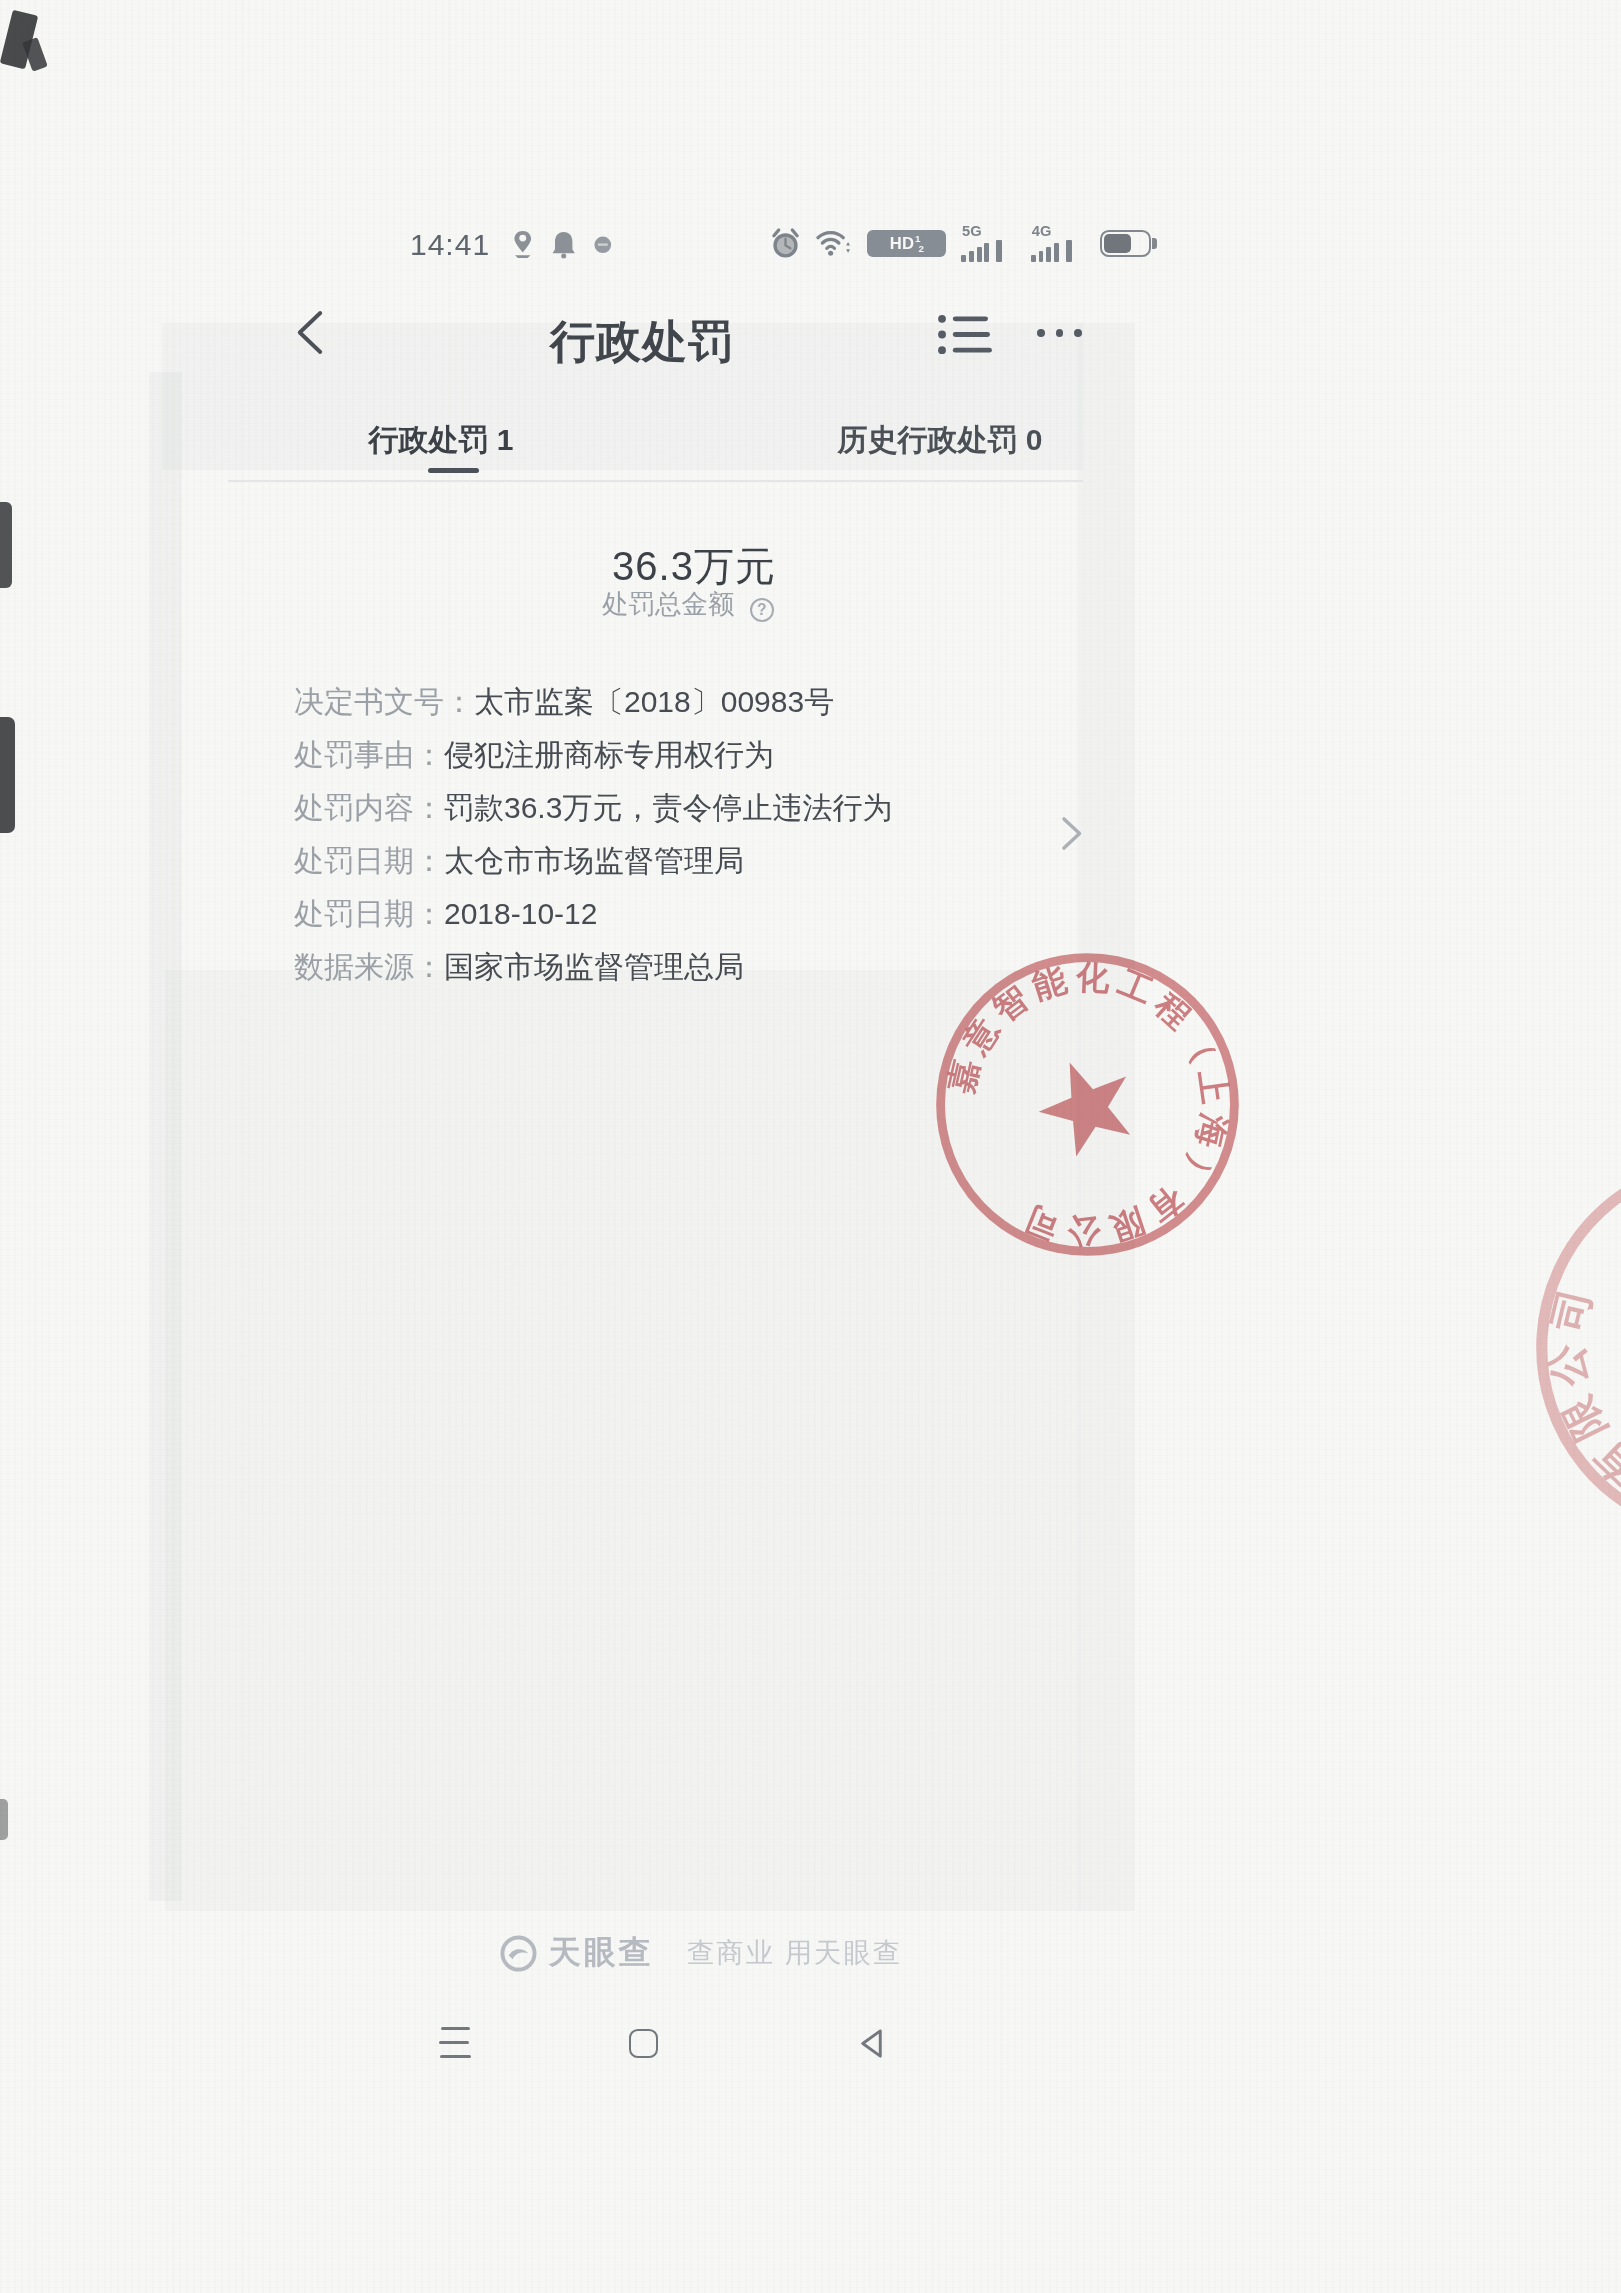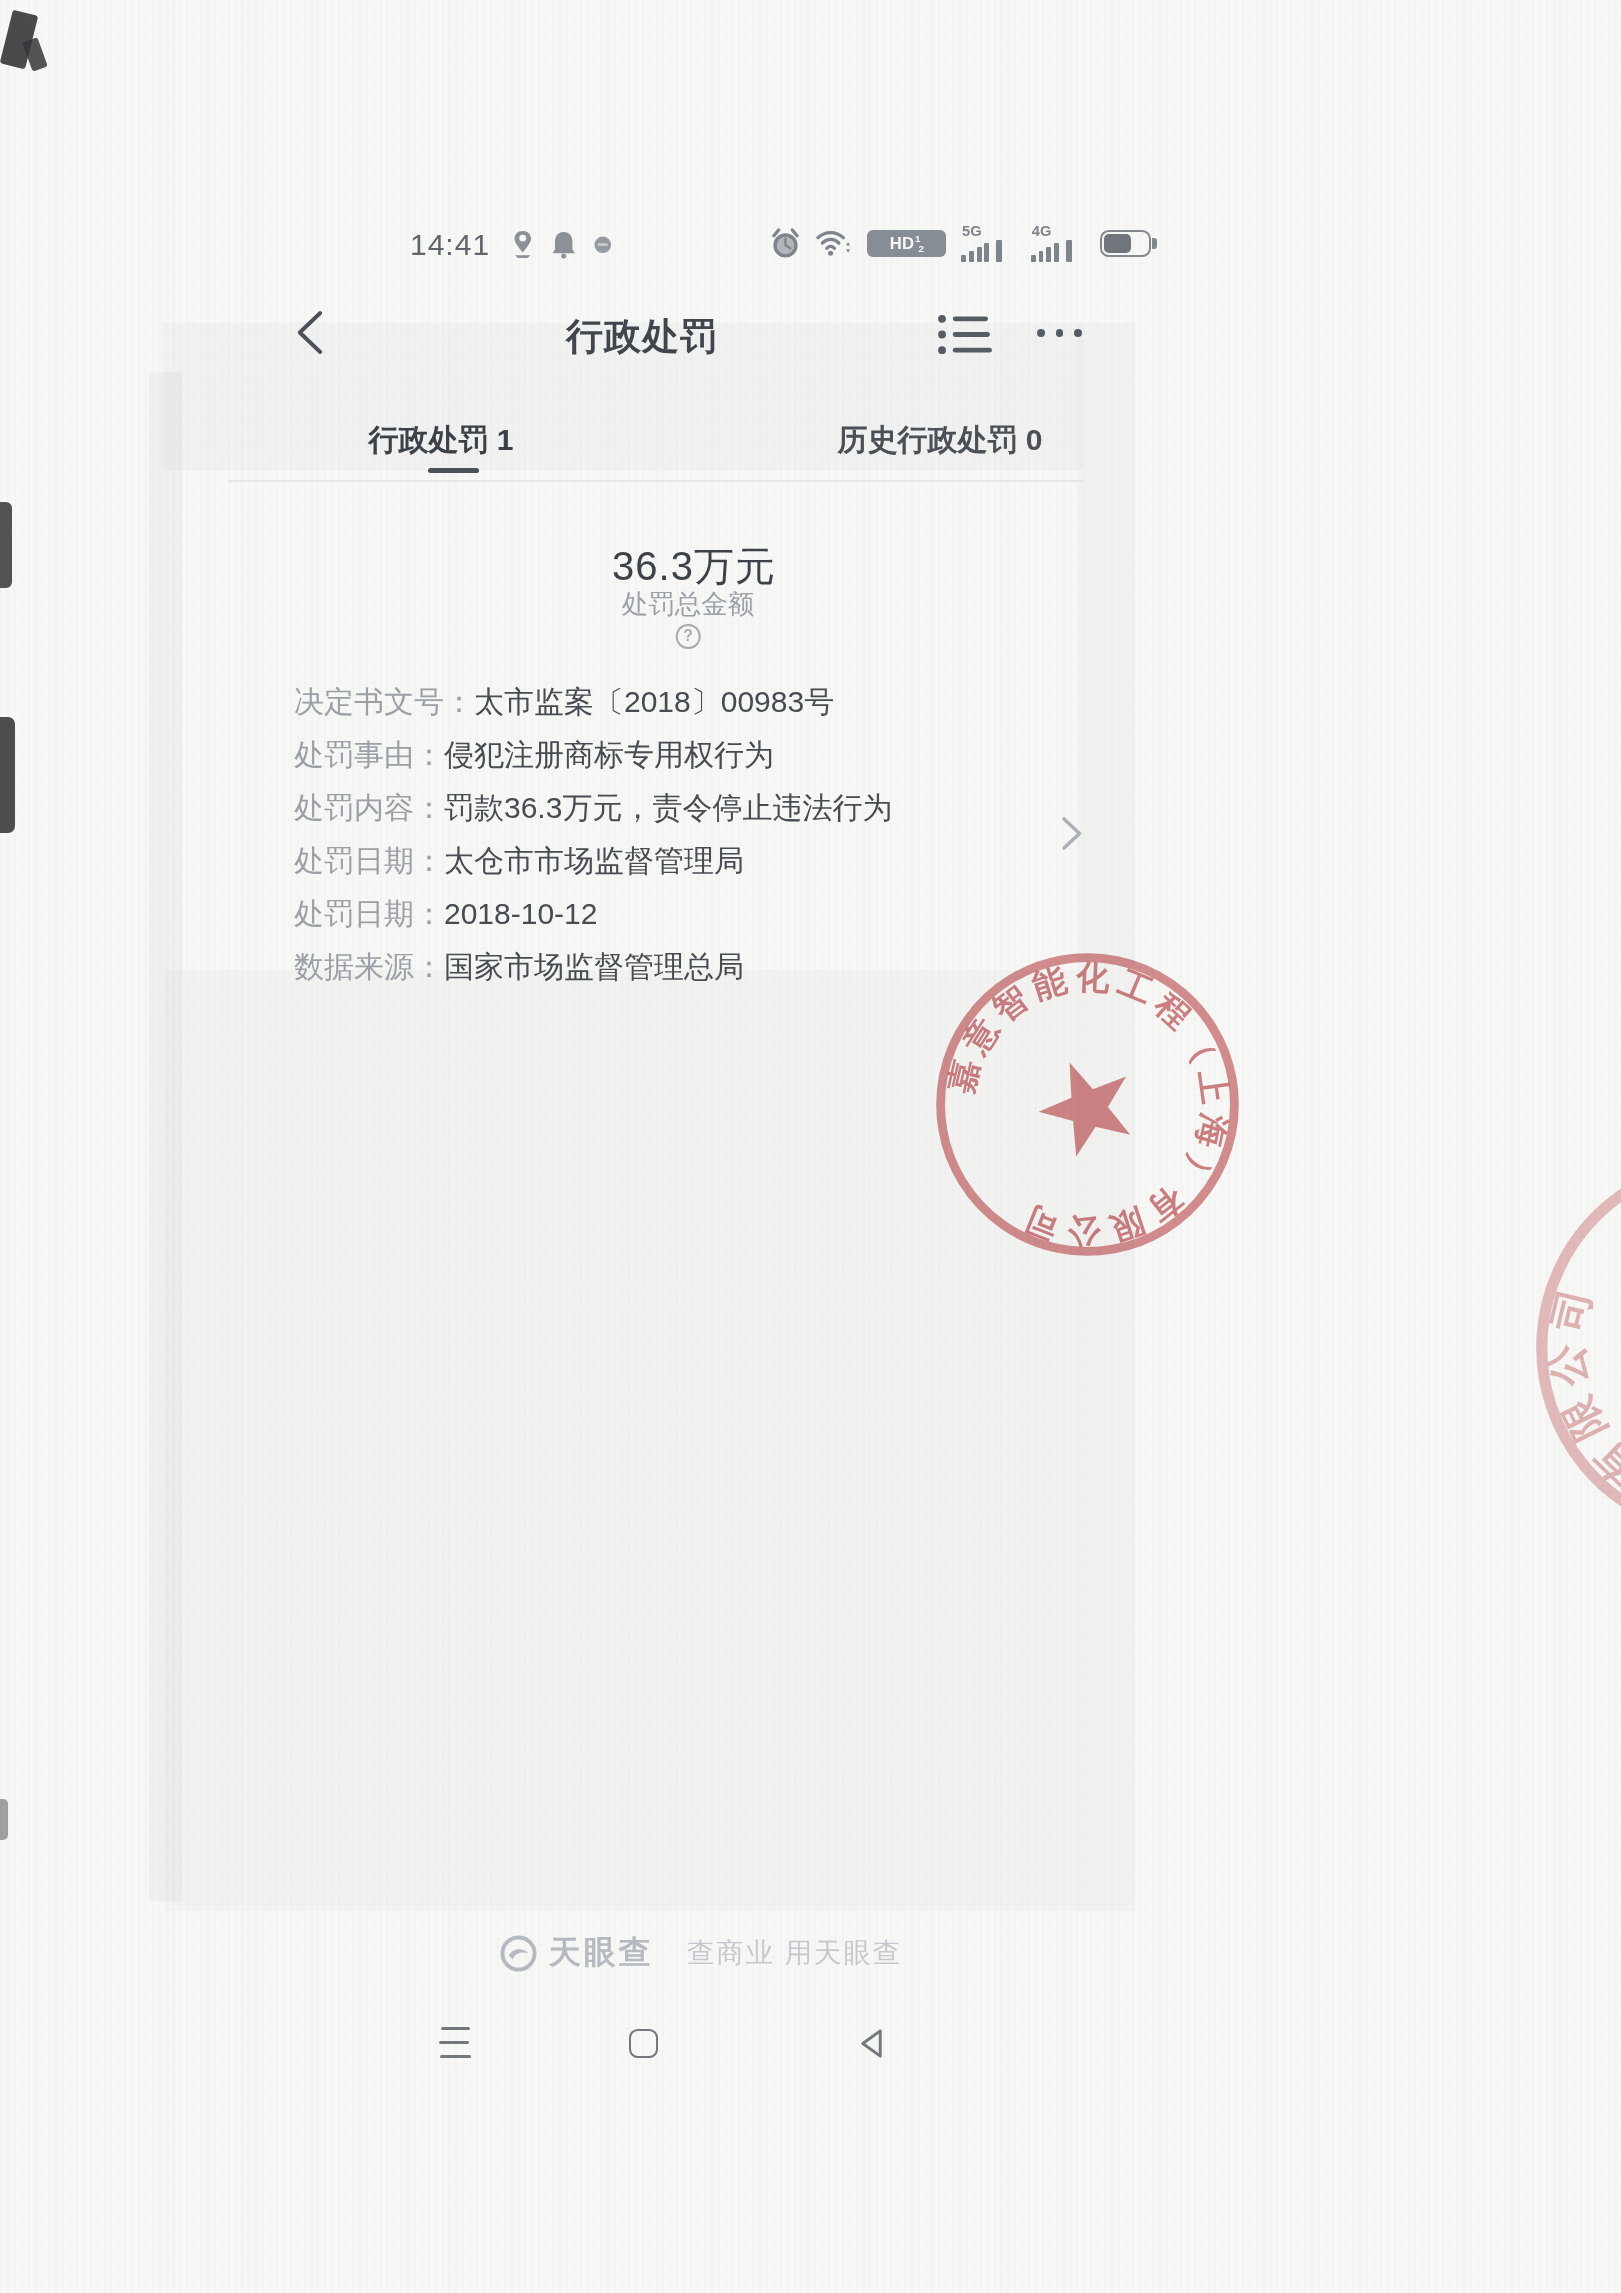--- a/index.html
+++ b/index.html
@@ -40,35 +40,35 @@
   .sig{display:flex;flex-direction:column;align-items:flex-start;width:55px;}
   .sig-label{font-size:14.7px;font-weight:bold;line-height:12.7px;color:#7e848b;margin-left:1px;}
   .sig-bars{display:flex;align-items:flex-end;gap:2.9px;height:21.6px;margin-top:2px;}
   .sig-bars i{display:block;width:4.9px;background:#7e848b;border-radius:1px;}
   .battery{width:51px;height:26.5px;border:2.9px solid #82888e;border-radius:8.8px;position:relative;box-sizing:border-box;}
   .battery::after{content:"";position:absolute;right:-7.8px;top:5.9px;width:4.9px;height:10.8px;background:#82888e;border-radius:0 2.9px 2.9px 0;}
   .battery-fill{position:absolute;left:2px;top:2px;bottom:2px;width:56%;background:#70767c;border-radius:4.9px;}
 
   
   .hdr-back{position:absolute;left:290px;top:308px;width:39px;height:49px;}
-  .hdr-title{position:absolute;left:642px;top:312px;transform:translateX(-50%);font-size:37px;font-weight:600;color:#41464c;white-space:nowrap;letter-spacing:1px;}
+  .hdr-title{position:absolute;left:642px;top:312px;transform:translateX(-50%);font-size:45px;font-weight:600;color:#41464c;white-space:nowrap;letter-spacing:1px;}
   .hdr-list{position:absolute;left:937px;top:312px;width:57px;height:45px;}
   .hdr-more{position:absolute;left:1037px;top:327px;width:61px;height:11.8px;display:flex;gap:10.8px;align-items:center;}
   .hdr-more i{width:7.8px;height:7.8px;border-radius:50%;background:#565c63;display:block;}
 
   
   .tab{position:absolute;top:420px;transform:translateX(-50%);font-size:30px;white-space:nowrap;}
   .tab-current{left:441px;color:#3c4147;font-weight:600;}
   .tab-history{left:904px;color:#4b5056;font-weight:700;margin-left:36px;}
   .tab-underline{position:absolute;left:428px;top:468px;width:51px;height:4.9px;background:#4d525a;border-radius:2.9px;}
   .tabs-divider{position:absolute;left:228px;top:480px;width:855px;height:2px;background:#e4e5e6;}
 
   
   .amount{position:absolute;left:694px;top:539px;transform:translateX(-50%);font-size:40px;font-weight:500;color:#3d4249;letter-spacing:1px;white-space:nowrap;}
-  .amount-label{position:absolute;left:688px;top:586px;transform:translateX(-50%);display:flex;align-items:center;gap:2px;font-size:26.5px;color:#9aa0a7;white-space:nowrap;flex-direction:column;}
+  .amount-label{position:absolute;left:688px;top:586px;transform:translateX(-50%);display:flex;align-items:flex-end;gap:15px;font-size:26.5px;color:#9aa0a7;white-space:nowrap;}
   .help-icon{width:24.5px;height:24.5px;border:2px solid #a6acb2;border-radius:50%;display:flex;align-items:center;justify-content:center;font-size:15.7px;font-weight:bold;color:#a6acb2;box-sizing:border-box;}
 
   
   .details{position:absolute;left:294px;top:675px;width:765px;}
   .detail-row{font-size:30px;line-height:53px;white-space:nowrap;}
   .dl{color:#9aa0a6;}
   .dc{color:#9aa0a6;}
   .dv{color:#474c52;}
   .card-chevron{position:absolute;left:1059px;top:815px;}
 

